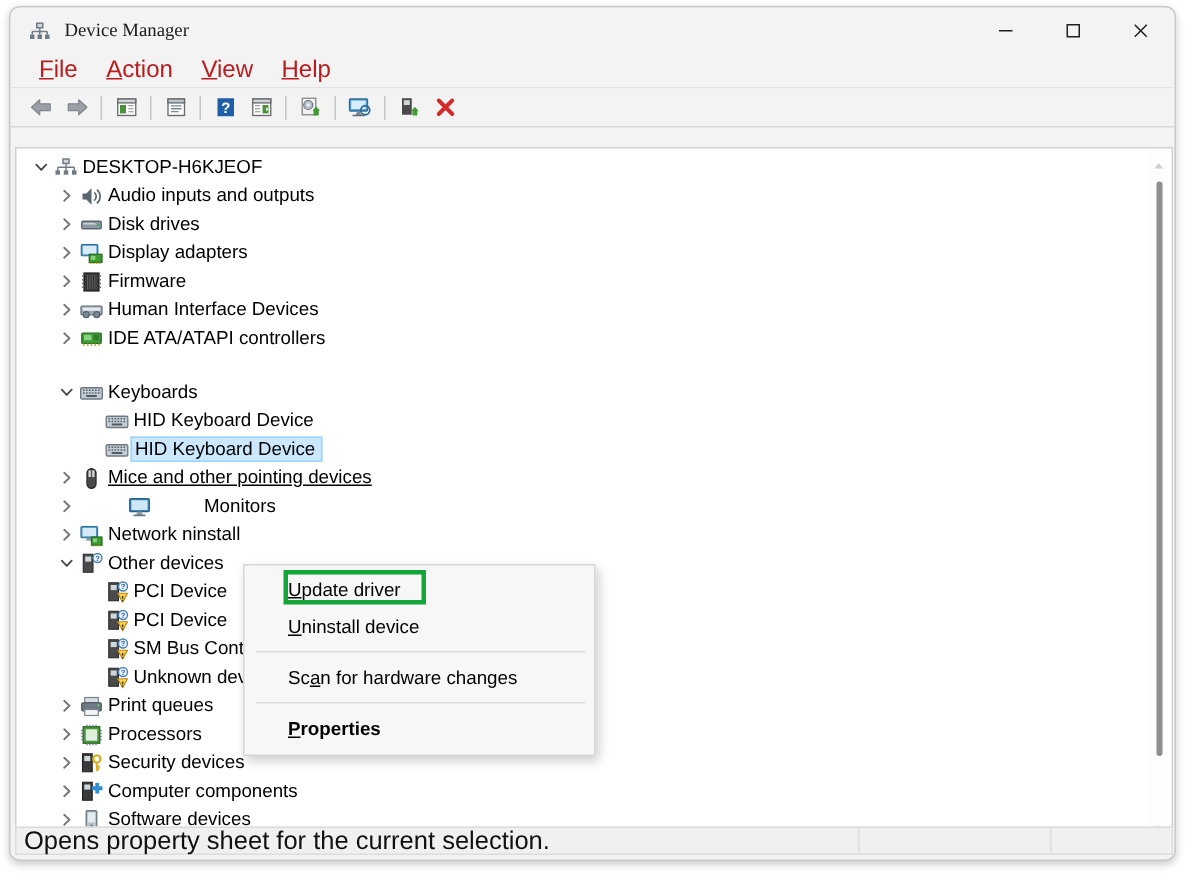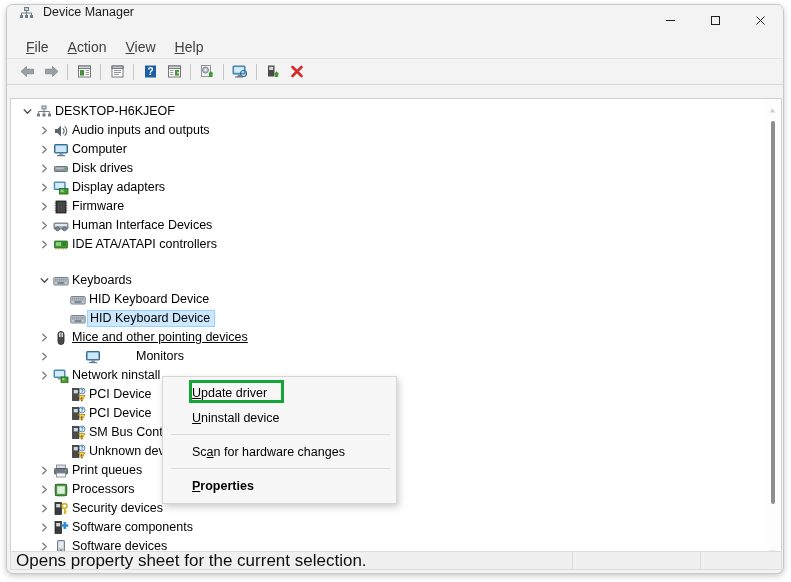--- a/index.html
+++ b/index.html
@@ -19,22 +19,23 @@
     box-shadow: 0 2px 6px rgba(0,0,0,0.22);
     overflow: hidden;
     box-sizing: border-box;
   }
 
   
   .titlebar {
     height: 31px;
     background: #f3f3f3;
     display: flex;
-    align-items: flex-start;
+    align-items: center;
     position: relative;
+    font-family: Liberation Serif, serif;
   }
   .title-icon {
     margin-left: 11px;
     width: 16px; height: 16px;
     display: flex; align-items: center; justify-content: center;
   }
   .title-text {
     margin-left: 9px;
     font-size: 12.5px;
     color: #1b1b1b;
@@ -54,22 +55,22 @@
   
   .menubar {
     height: 22px;
     background: #f3f3f3;
     display: flex;
     align-items: center;
     padding-left: 10px;
     border-bottom: 1px solid #e2e2e2;
   }
   .menu-item {
-    font-size: 14px;
-    color: #404040;
+    font-size: 16px;
+    color: #b91c1c;
     padding: 2px 9px;
     margin-right: 1px;
   }
   .menu-item u { text-decoration: underline; }
 
   
   .toolbar {
     height: 25px;
     background: #f3f3f3;
     display: flex;
@@ -386,38 +387,20 @@
           </span>
         </div>
         <div class="row" style="padding-left: 26px;">
           <span class="chev">
             <svg width="9" height="9" viewBox="0 0 9 9">
               <path d="M2.8 1.2 L6.3 4.5 L2.8 7.8" fill="none" stroke="#767676" stroke-width="1.25" stroke-linecap="round" stroke-linejoin="round"></path>
             </svg>
           </span>
           <span class="ico">
             <svg width="16" height="16" viewBox="0 0 16 16">
-              <rect x="1.5" y="2.5" width="13" height="8.5" rx="0.7" fill="#3f8fc4" stroke="#2a6186" stroke-width="0.9"></rect>
-              <rect x="2.6" y="3.5" width="10.8" height="6.5" fill="#cfe7f6"></rect>
-              <path d="M6.5 11 H9.5 L10.2 13.3 H5.8 Z" fill="#8d99a3"></path>
-              <path d="M4 13.6 H12" stroke="#6d7a85" stroke-width="1.2"></path>
-            </svg>
-          </span>
-          <span class="label-box">
-            <span class="lbl">Computer</span>
-          </span>
-        </div>
-        <div class="row" style="padding-left: 26px;">
-          <span class="chev">
-            <svg width="9" height="9" viewBox="0 0 9 9">
-              <path d="M2.8 1.2 L6.3 4.5 L2.8 7.8" fill="none" stroke="#767676" stroke-width="1.25" stroke-linecap="round" stroke-linejoin="round"></path>
-            </svg>
-          </span>
-          <span class="ico">
-            <svg width="16" height="16" viewBox="0 0 16 16">
               <rect x="1.5" y="5.5" width="13" height="5" rx="0.8" fill="#8d99a3" stroke="#5d6872" stroke-width="0.9"></rect>
               <rect x="2.6" y="6.6" width="8" height="1.1" fill="#c9d2da"></rect>
               <circle cx="12.6" cy="8" r="0.9" fill="#43b34a"></circle>
             </svg>
           </span>
           <span class="label-box">
             <span class="lbl">Disk drives</span>
           </span>
         </div>
         <div class="row" style="padding-left: 26px;">
@@ -585,20 +568,38 @@
               <rect x="1" y="2" width="11" height="7.5" rx="0.7" fill="#56a0d0" stroke="#2f6d96" stroke-width="0.8"></rect>
               <rect x="2" y="3" width="9" height="5.5" fill="#d5ebf8"></rect>
               <path d="M5 9.5 H8 L8.8 11.5 H4.2 Z" fill="#8d99a3"></path>
               <rect x="8" y="9" width="7" height="5.5" fill="#3f9a34" stroke="#246a1d" stroke-width="0.8"></rect>
               <rect x="9" y="10" width="2.6" height="2.4" fill="#8bd182"></rect>
               <path d="M9 14.5 V15.3 M11 14.5 V15.3 M13 14.5 V15.3" stroke="#c8a02a" stroke-width="0.9"></path>
             </svg>
           </span>
           <span class="label-box">
             <span class="lbl">Network ninstall</span>
+          </span>
+        </div>
+        <div class="row" style="padding-left: 26px;">
+          <span class="chev">
+            <svg width="9" height="9" viewBox="0 0 9 9">
+              <path d="M1.2 2.8 L4.5 6.3 L7.8 2.8" fill="none" stroke="#4a4a4a" stroke-width="1.25" stroke-linecap="round" stroke-linejoin="round"></path>
+            </svg>
+          </span>
+          <span class="ico">
+            <svg width="16" height="16" viewBox="0 0 16 16">
+              <rect x="2.5" y="1.5" width="6.5" height="12" fill="#4a4a4a" stroke="#2a2a2a" stroke-width="0.7"></rect>
+              <rect x="3.8" y="3" width="4" height="3.4" fill="#cfd8dd"></rect>
+              <circle cx="12" cy="4" r="3" fill="#e9f2fb" stroke="#4a7fb5" stroke-width="0.9"></circle>
+              <text x="12" y="5.9" font-family="Liberation Sans, sans-serif" font-size="5" font-weight="bold" fill="#2a5d93" text-anchor="middle">?</text>
+            </svg>
+          </span>
+          <span class="label-box">
+            <span class="lbl">Other devices</span>
           </span>
         </div>
         <div class="row" style="padding-left: 43px;">
           <span class="chev"></span>
           <span class="ico">
             <svg width="16" height="16" viewBox="0 0 16 16">
               <rect x="2.5" y="1.5" width="6.5" height="12" fill="#4a4a4a" stroke="#2a2a2a" stroke-width="0.7"></rect>
               <rect x="3.8" y="3" width="4" height="3.4" fill="#cfd8dd"></rect>
               <circle cx="12" cy="4" r="3" fill="#e9f2fb" stroke="#4a7fb5" stroke-width="0.9"></circle>
               <text x="12" y="5.9" font-family="Liberation Sans, sans-serif" font-size="5" font-weight="bold" fill="#2a5d93" text-anchor="middle">?</text>
@@ -723,21 +724,21 @@
             </svg>
           </span>
           <span class="ico">
             <svg width="16" height="16" viewBox="0 0 16 16">
               <rect x="2" y="1.5" width="6.5" height="12" fill="#3a3a3a" stroke="#1f1f1f" stroke-width="0.7"></rect>
               <rect x="3.2" y="3" width="4" height="3.4" fill="#cfd8dd"></rect>
               <path d="M11.8 2 V9 M8.3 5.5 H15.3" stroke="#2f8fd4" stroke-width="2.6"></path>
             </svg>
           </span>
           <span class="label-box">
-            <span class="lbl">Software components</span>
+            <span class="lbl">Computer components</span>
           </span>
         </div>
         <div class="row" style="padding-left: 26px;">
           <span class="chev">
             <svg width="9" height="9" viewBox="0 0 9 9">
               <path d="M2.8 1.2 L6.3 4.5 L2.8 7.8" fill="none" stroke="#767676" stroke-width="1.25" stroke-linecap="round" stroke-linejoin="round"></path>
             </svg>
           </span>
           <span class="ico">
             <svg width="16" height="16" viewBox="0 0 16 16">

